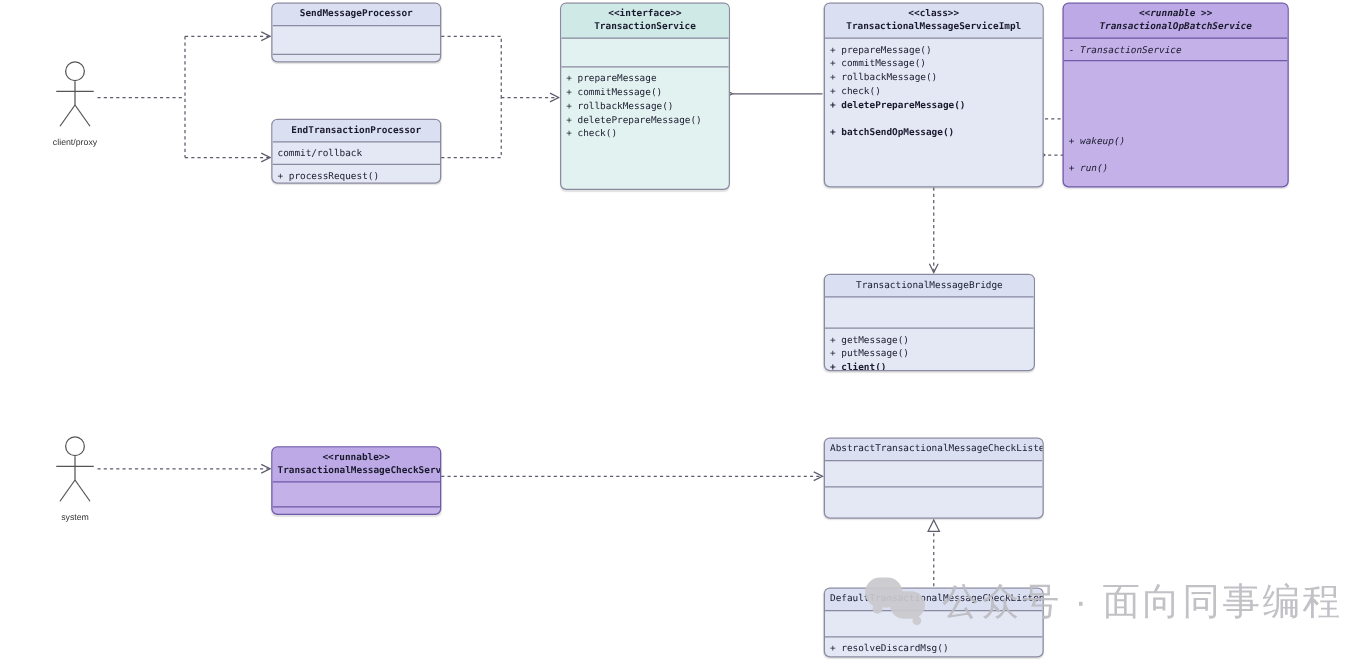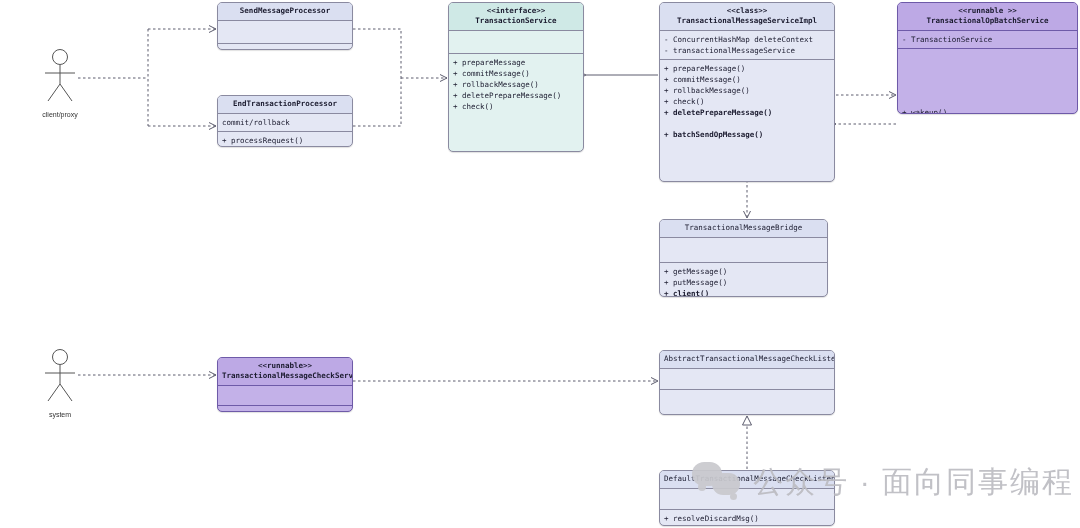--- a/index.html
+++ b/index.html
@@ -173,41 +173,37 @@
     <div class="attrs" style="height:16px;"></div>
     <div class="ops">
       <div class="row">+ prepareMessage</div>
       <div class="row">+ commitMessage()</div>
       <div class="row">+ rollbackMessage()</div>
       <div class="row">+ deletePrepareMessage()</div>
       <div class="row">+ check()</div>
     </div>
   </div>
 
-  <div class="uml blue" style="left:659px;top:2px;width:176px;height:180px;">
+  <div class="uml blue" style="left:659px;top:2px;width:176px;height:148px;">
     <div class="hdr">
       <span class="stereo">&lt;&lt;class&gt;&gt;</span>
       <span>TransactionalMessageServiceImpl</span>
-    </div>
-    <div class="attrs">
-      <div class="row">- ConcurrentHashMap deleteContext</div>
-      <div class="row">- transactionalMessageService</div>
     </div>
     <div class="ops">
       <div class="row">+ prepareMessage()</div>
       <div class="row">+ commitMessage()</div>
       <div class="row">+ rollbackMessage()</div>
       <div class="row">+ check()</div>
       <div class="row b">+ deletePrepareMessage()</div>
       <div class="spacer"></div>
       <div class="row b">+ batchSendOpMessage()</div>
     </div>
   </div>
 
-  <div class="uml purple" style="left:897px;top:2px;width:181px;height:112px;">
+  <div class="uml purple" style="left:850px;top:2px;width:181px;height:148px;font-style:italic;">
     <div class="hdr">
       <span class="stereo">&lt;&lt;runnable &gt;&gt;</span>
       <span>TransactionalOpBatchService</span>
     </div>
     <div class="attrs">
       <div class="row">- TransactionService</div>
     </div>
     <div class="ops" style="padding-top:58px;">
       <div class="row">+ wakeup()</div>
       <div class="spacer"></div>

